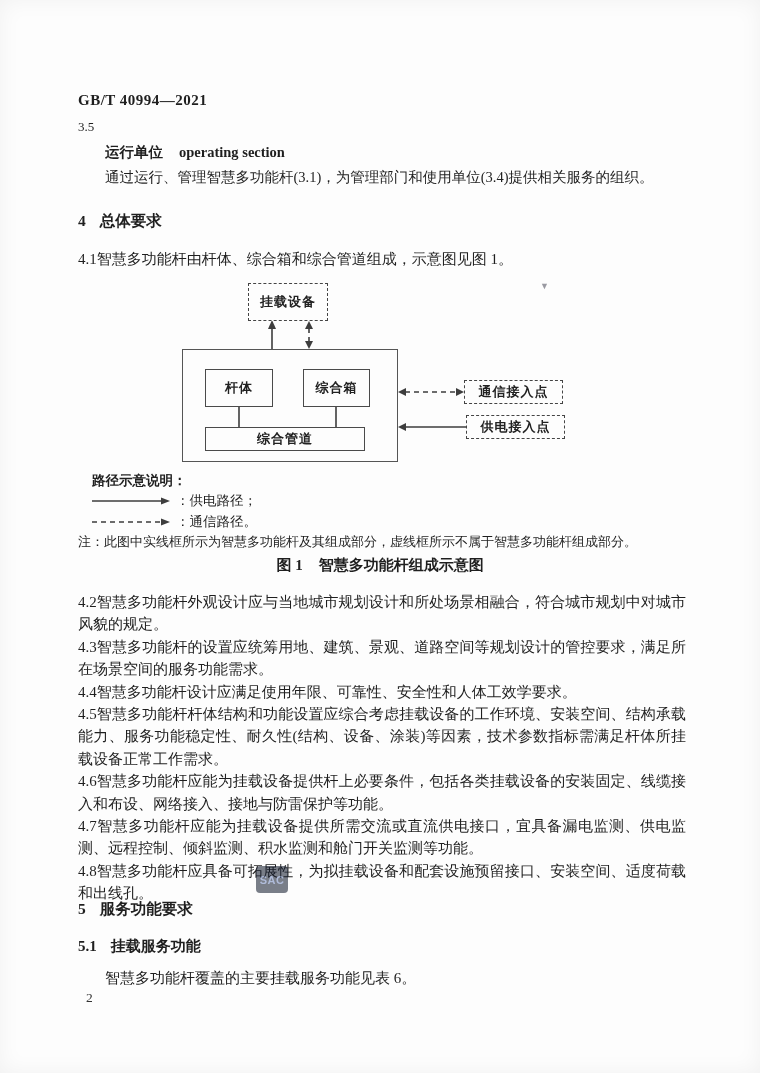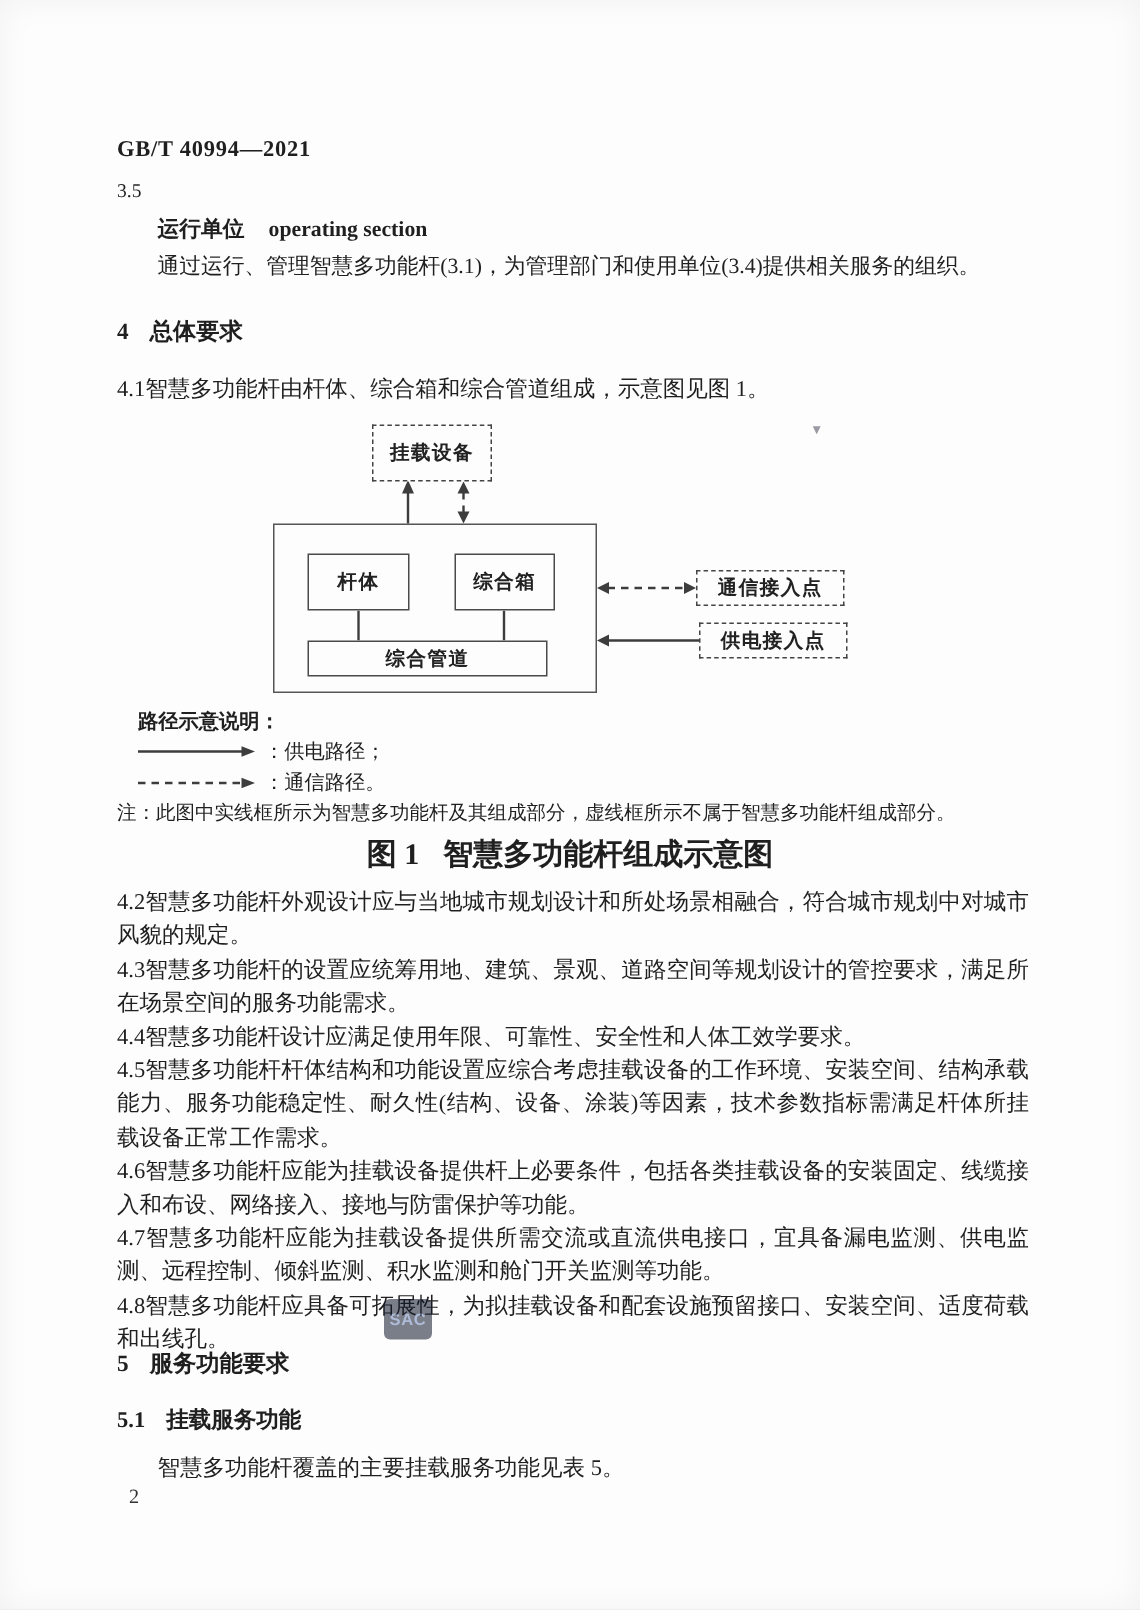--- a/index.html
+++ b/index.html
@@ -35,21 +35,21 @@
   .bigbox { position:absolute; border:1.5px solid #555; background:transparent; }
   .artifact { left:540px; top:6px; color:#9a9aa2; font-size:9px; position:absolute; }
 
   
   .legend-title { left:92px; top:472px; font-size:13.5px; font-weight:600; }
   .legend-row { position:absolute; font-size:13.5px; display:flex; align-items:center; }
   .legend-row svg { margin-right:4px; }
   .lr1 { left:92px; top:492px; }
   .lr2 { left:92px; top:513px; }
   .fignote { left:78px; top:533px; width:612px; font-size:13px; }
-  .figcaption { left:0; top:556px; width:760px; text-align:center; font-size:20px; font-weight:bold; }
+  .figcaption { left:0; top:556px; width:760px; text-align:center; font-size:15px; font-weight:bold; }
   .figcaption .gap { margin-right:16px; }
 
   
   .clauses { left:78px; top:591px; width:608px; }
   .clauses p { font-size:15px; line-height:22.4px; text-align:justify; text-justify:inter-ideograph; }
 
   .watermark {
     left:256px; top:866px; width:32px; height:27px; border-radius:4px;
     background:#0f172a; color:#7187bd; opacity:0.55;
     display:flex; align-items:center; justify-content:center;
@@ -175,17 +175,17 @@
   <div class="abs watermark">SAC</div>
 
   <div class="abs h1 h1-5">
     <span class="gap">5</span><span>服务功能要求</span>
   </div>
 
   <div class="abs h2 h2-51">
     <span class="gap">5.1</span><span>挂载服务功能</span>
   </div>
 
-  <div class="abs p51">智慧多功能杆覆盖的主要挂载服务功能见表 5。</div>
+  <div class="abs p51">智慧多功能杆覆盖的主要挂载服务功能见表 6。</div>
 
   <div class="abs pagenum">2</div>
 
 </div>
 
 </body></html>

